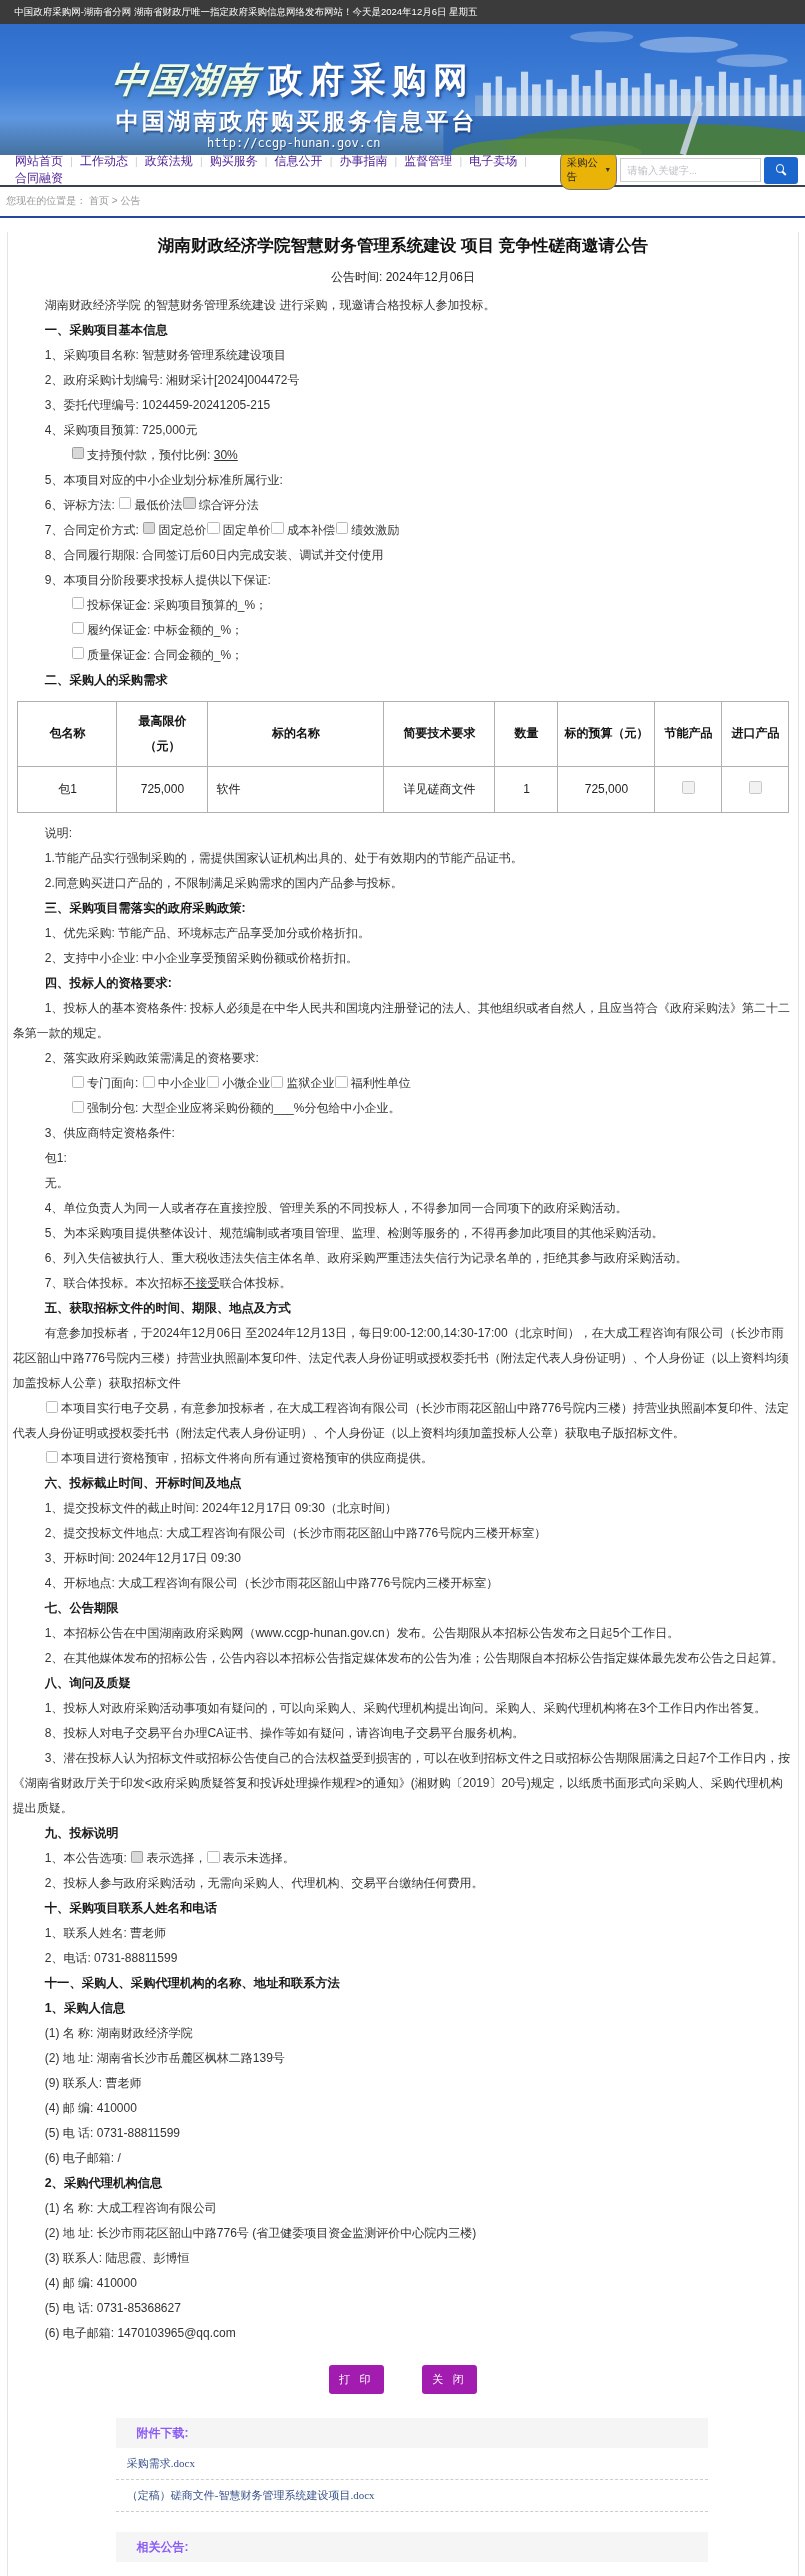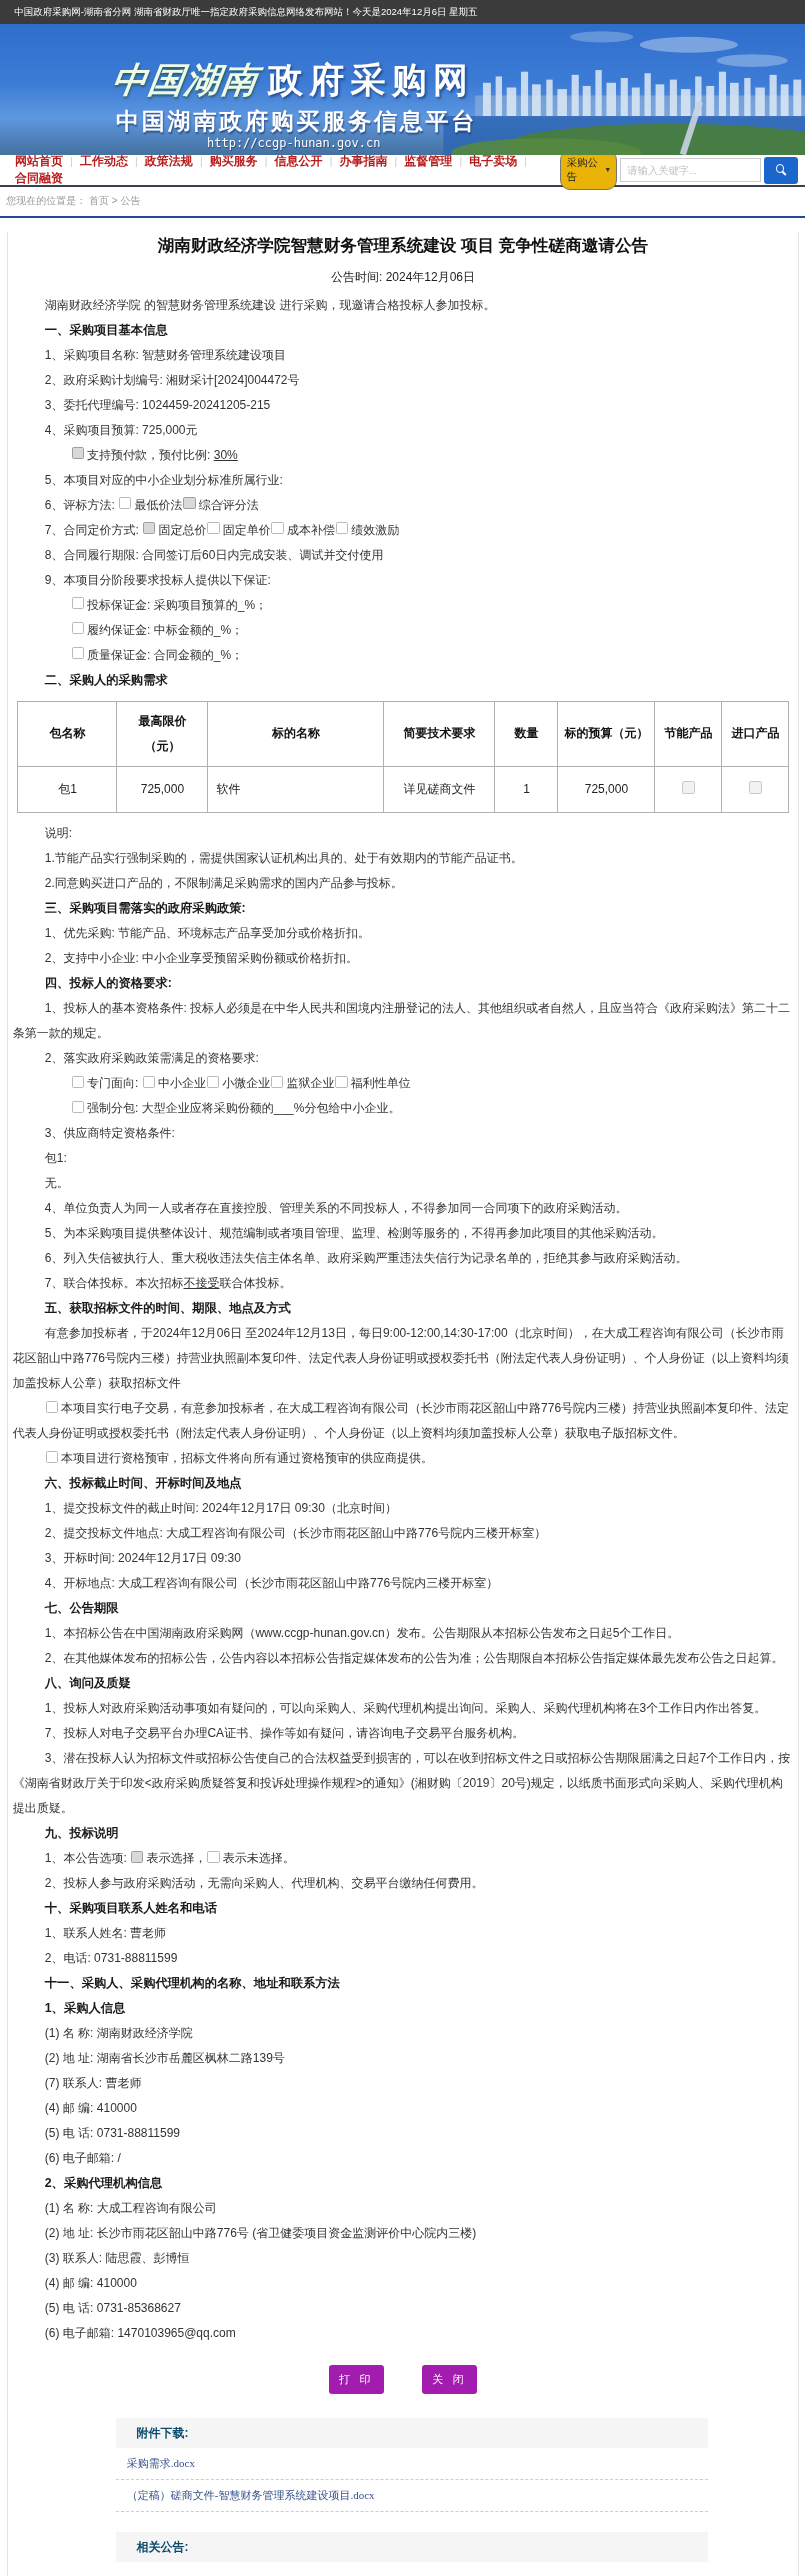--- a/index.html
+++ b/index.html
@@ -9,21 +9,21 @@
 
   .banner{height:131px;background:linear-gradient(180deg,#2f6ecb 0%,#3c7cd6 45%,#5e97e0 72%,#44719f 100%);position:relative;overflow:hidden;}
   .banner svg{position:absolute;left:0;top:0;pointer-events:none;}
   .logo-row{position:absolute;left:112px;top:33px;white-space:nowrap;}
   .logo-script{font-size:35px;font-weight:bold;font-style:italic;color:#eef9e6;letter-spacing:1.6px;display:inline-block;transform:skewX(-8deg);margin-right:9.5px;font-family:"Liberation Serif","DejaVu Serif",serif;text-shadow:0.8px 1.6px 2.4px rgba(25,70,25,.6);}
   .logo-main{font-size:35px;font-weight:bold;color:#fff;letter-spacing:6.3px;text-shadow:1.6px 2.4px 2.4px rgba(10,25,70,.5);}
   .banner-sub{position:absolute;left:116px;top:82px;font-size:23px;font-weight:bold;color:#fff;letter-spacing:2.8px;text-shadow:0.8px 1.6px 1.6px rgba(10,25,70,.5);}
   .banner-url{position:absolute;left:207px;top:112px;font-size:12px;color:#fff;font-family:"DejaVu Sans Mono",monospace;text-shadow:0.8px 0.8px 0.8px rgba(10,25,70,.5);}
 
   .nav{height:32px;display:flex;align-items:center;border-bottom:2.4px solid #39414f;padding:0 8px;box-sizing:border-box;background:#fff;}
-  .nav-item{font-size:12px;font-weight:bold;color:#b91c1c;padding:0 7.1px;cursor:pointer;white-space:nowrap;text-align:center;}
+  .nav-item{font-size:12px;font-weight:normal;color:#4c1d95;padding:0 7.1px;cursor:pointer;white-space:nowrap;text-align:center;}
   .nav-sep{color:#ccc;font-size:10.3px;}
   .search{margin-left:auto;display:flex;align-items:center;}
   .sel{height:40px;border:0.8px solid #777;display:flex;align-items:center;padding:0 4.7px 0 6.3px;font-size:10.3px;color:#222;background:#eab308;border-radius:10px;cursor:pointer;box-sizing:border-box;}
   .sel .arr{font-size:7.1px;margin-left:4.7px;color:#333;}
   .inp{height:24px;width:141px;border:0.8px solid #ccc;margin-left:3.2px;padding:0 6.3px;font-size:10.3px;color:#333;box-sizing:border-box;font-family:Liberation Serif, serif;}
   .inp::placeholder{color:#c0c0c8;}
   .sbtn{width:38px;height:27px;background:#1b66cc;border:none;border-radius:3.2px;margin-left:3.2px;cursor:pointer;display:flex;align-items:center;justify-content:center;}
   .mag{position:relative;width:12.7px;height:12.7px;display:inline-block;}
   .mag::before{content:"";position:absolute;width:6.3px;height:6.3px;border:1.6px solid #fff;border-radius:50%;left:0.8px;top:0.8px;}
   .mag::after{content:"";position:absolute;width:1.6px;height:4.7px;background:#fff;transform:rotate(-45deg);left:8.7px;top:7.1px;}
@@ -52,21 +52,21 @@
   .tbl th{border:0.8px solid #b0b0b0;font-size:12px;font-weight:bold;padding:7.1px 3.2px;color:#111;}
   .tbl td{border:0.8px solid #b0b0b0;font-size:12px;padding:10.3px 3.2px;color:#222;}
   .tbl td.left{text-align:left;padding-left:8px;}
 
   .btn-row{text-align:center;margin-top:19px;}
   .act{width:55px;height:28.5px;background:#a21caf;color:#fff;font-size:11px;border:none;border-radius:3.2px;margin:0 17.4px;cursor:pointer;font-family:inherit;letter-spacing:3.2px;}
 
   .sec{margin:24px 0 0 103px;width:592px;}
   .sec.related{margin-top:20.6px;}
   .sec-bar{height:30px;background:#f5f5f5;line-height:30px;padding-left:20.6px;}
-  .sec-title{font-size:12px;font-weight:bold;color:#0c4a6e;}
+  .sec-title{font-size:12px;font-weight:bold;color:#8b5cf6;}
   .att-item{height:31px;line-height:31px;border-bottom:0.8px dashed #ccc;font-family:"Liberation Serif","DejaVu Serif",serif;font-size:11px;color:#35508a;padding-left:11px;cursor:pointer;}
 </style>
 </head>
 <body>
 
 <div id="page">
 
   <div class="topbar">
     <span>中国政府采购网-湖南省分网 湖南省财政厅唯一指定政府采购信息网络发布网站！今天是2024年12月6日 星期五</span>
   </div>
@@ -227,33 +227,33 @@
           <p class="doc-h"><span>六、投标截止时间、开标时间及地点</span></p>
           <p class="doc-p"><span>1、提交投标文件的截止时间: 2024年12月17日 09:30（北京时间）</span></p>
           <p class="doc-p"><span>2、提交投标文件地点: 大成工程咨询有限公司（长沙市雨花区韶山中路776号院内三楼开标室）</span></p>
           <p class="doc-p"><span>3、开标时间: 2024年12月17日 09:30</span></p>
           <p class="doc-p"><span>4、开标地点: 大成工程咨询有限公司（长沙市雨花区韶山中路776号院内三楼开标室）</span></p>
           <p class="doc-h"><span>七、公告期限</span></p>
           <p class="doc-p"><span>1、本招标公告在中国湖南政府采购网（www.ccgp-hunan.gov.cn）发布。公告期限从本招标公告发布之日起5个工作日。</span></p>
           <p class="doc-p"><span>2、在其他媒体发布的招标公告，公告内容以本招标公告指定媒体发布的公告为准；公告期限自本招标公告指定媒体最先发布公告之日起算。</span></p>
           <p class="doc-h"><span>八、询问及质疑</span></p>
           <p class="doc-p"><span>1、投标人对政府采购活动事项如有疑问的，可以向采购人、采购代理机构提出询问。采购人、采购代理机构将在3个工作日内作出答复。</span></p>
-          <p class="doc-p"><span>7、投标人对电子交易平台办理CA证书、操作等如有疑问，请咨询电子交易平台服务机构。</span></p>
+          <p class="doc-p"><span>8、投标人对电子交易平台办理CA证书、操作等如有疑问，请咨询电子交易平台服务机构。</span></p>
           <p class="doc-p"><span>3、潜在投标人认为招标文件或招标公告使自己的合法权益受到损害的，可以在收到招标文件之日或招标公告期限届满之日起7个工作日内，按《湖南省财政厅关于印发&lt;政府采购质疑答复和投诉处理操作规程&gt;的通知》(湘财购〔2019〕20号)规定，以纸质书面形式向采购人、采购代理机构提出质疑。</span></p>
           <p class="doc-h"><span>九、投标说明</span></p>
           <p class="doc-p"><span>1、本公告选项: </span><span class="cb on"></span><span>表示选择，</span><span class="cb"></span><span>表示未选择。</span></p>
           <p class="doc-p"><span>2、投标人参与政府采购活动，无需向采购人、代理机构、交易平台缴纳任何费用。</span></p>
           <p class="doc-h"><span>十、采购项目联系人姓名和电话</span></p>
           <p class="doc-p"><span>1、联系人姓名: 曹老师</span></p>
           <p class="doc-p"><span>2、电话: 0731-88811599</span></p>
           <p class="doc-h"><span>十一、采购人、采购代理机构的名称、地址和联系方法</span></p>
           <p class="doc-h"><span>1、采购人信息</span></p>
           <p class="doc-p"><span>(1) 名 称: 湖南财政经济学院</span></p>
           <p class="doc-p"><span>(2) 地 址: 湖南省长沙市岳麓区枫林二路139号</span></p>
-          <p class="doc-p"><span>(7) 联系人: 曹老师</span></p>
+          <p class="doc-p"><span>(9) 联系人: 曹老师</span></p>
           <p class="doc-p"><span>(4) 邮 编: 410000</span></p>
           <p class="doc-p"><span>(5) 电 话: 0731-88811599</span></p>
           <p class="doc-p"><span>(6) 电子邮箱: /</span></p>
           <p class="doc-h"><span>2、采购代理机构信息</span></p>
           <p class="doc-p"><span>(1) 名 称: 大成工程咨询有限公司</span></p>
           <p class="doc-p"><span>(2) 地 址: 长沙市雨花区韶山中路776号 (省卫健委项目资金监测评价中心院内三楼)</span></p>
           <p class="doc-p"><span>(3) 联系人: 陆思霞、彭博恒</span></p>
           <p class="doc-p"><span>(4) 邮 编: 410000</span></p>
           <p class="doc-p"><span>(5) 电 话: 0731-85368627</span></p>
           <p class="doc-p"><span>(6) 电子邮箱: 1470103965@qq.com</span></p>

